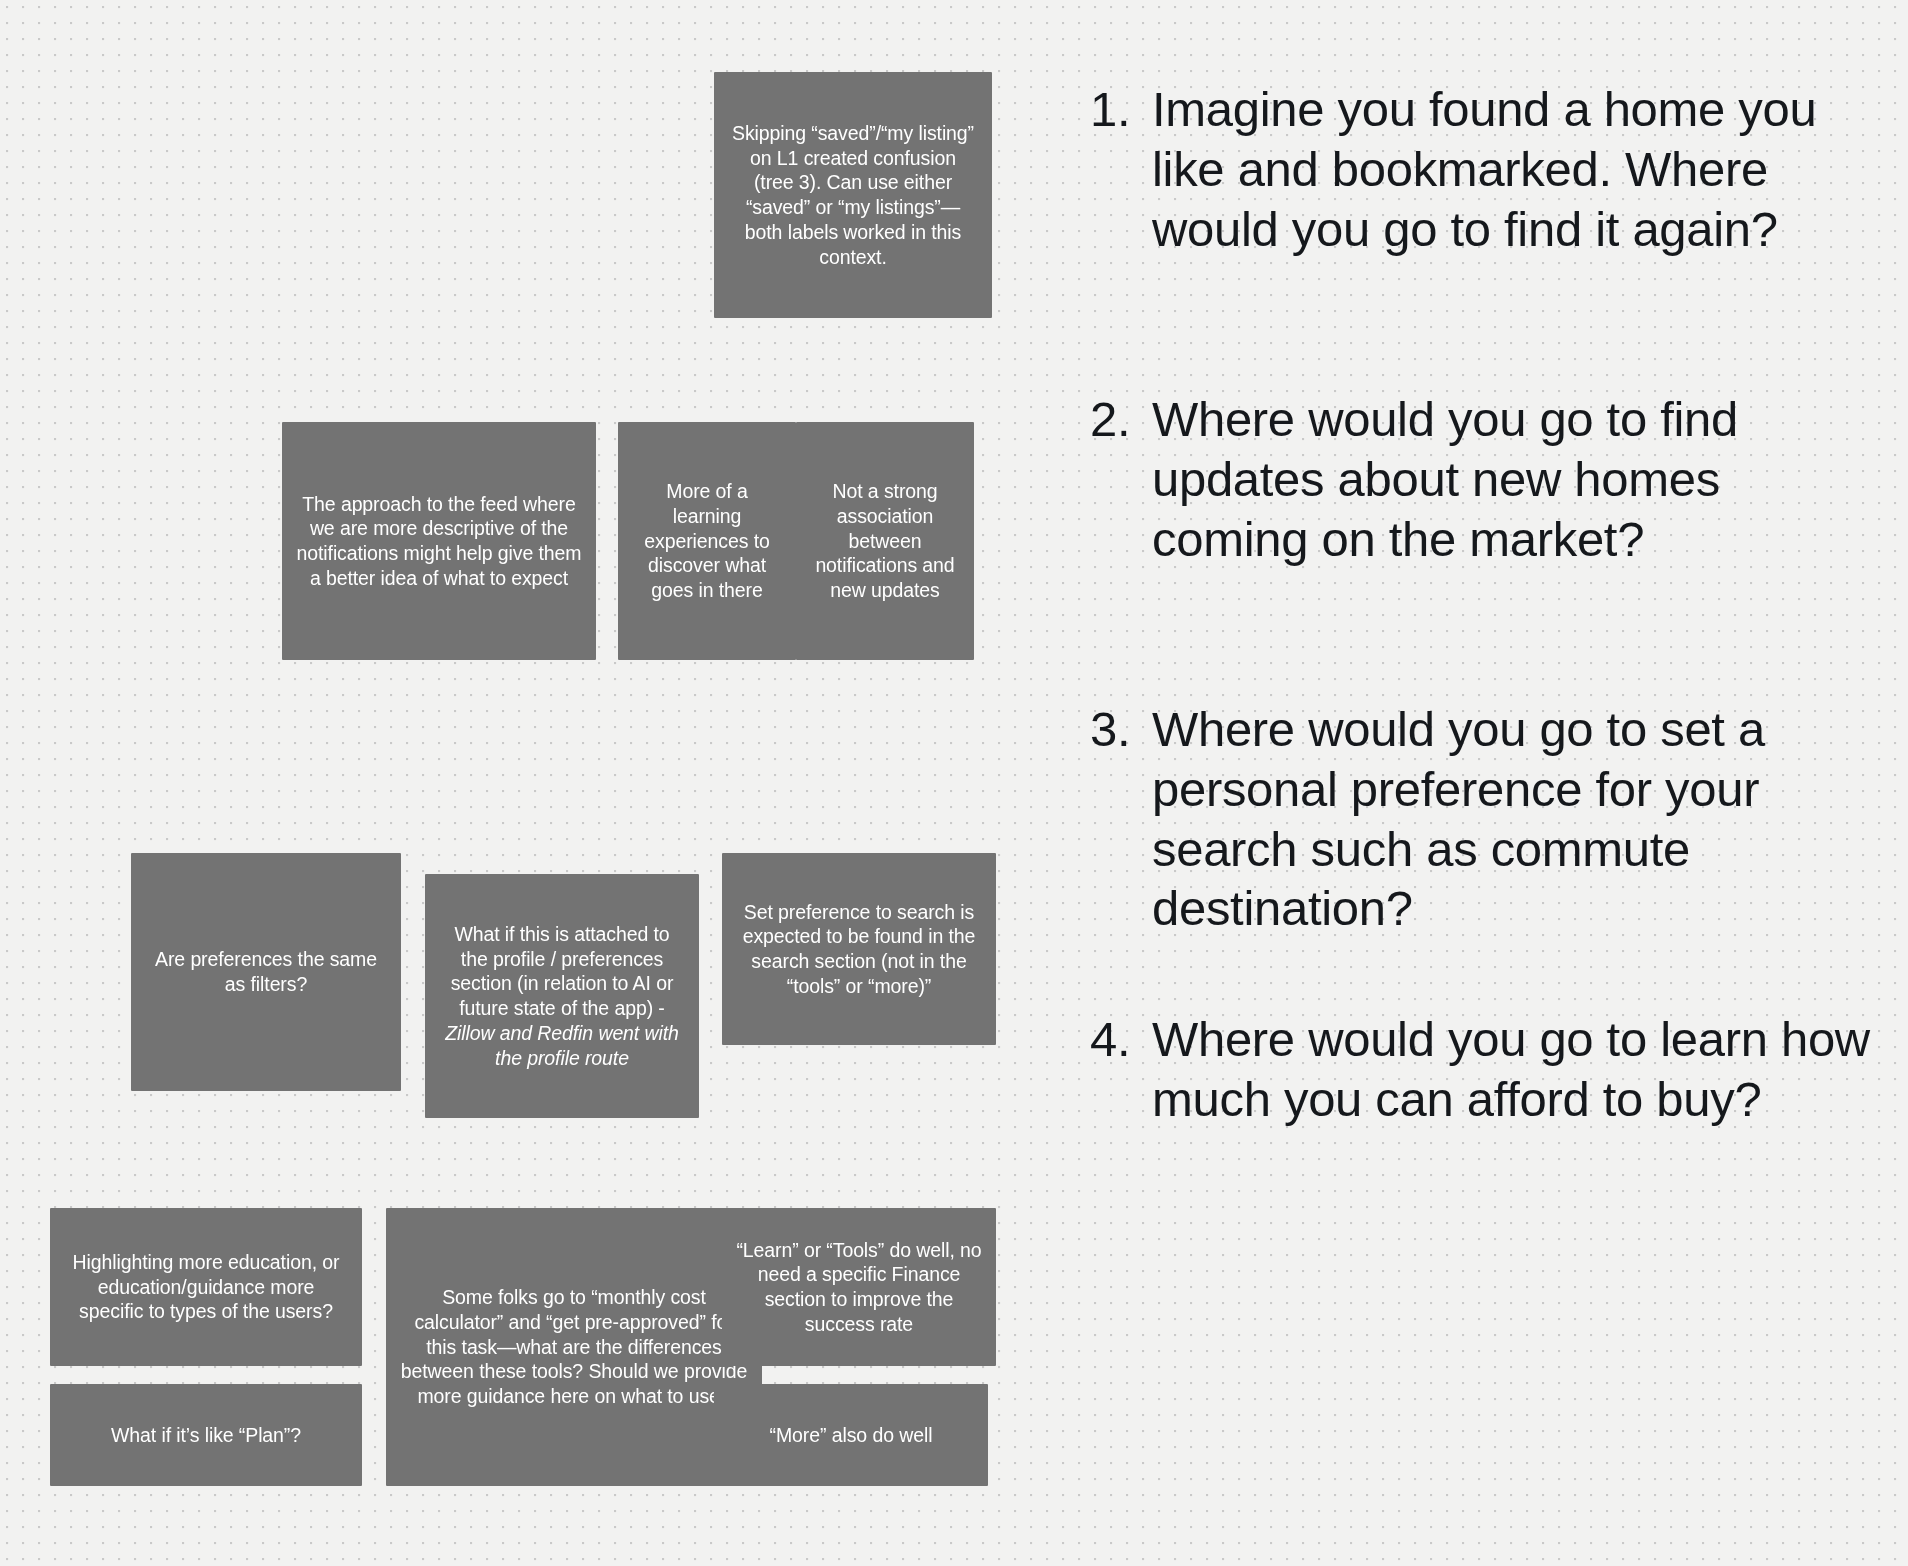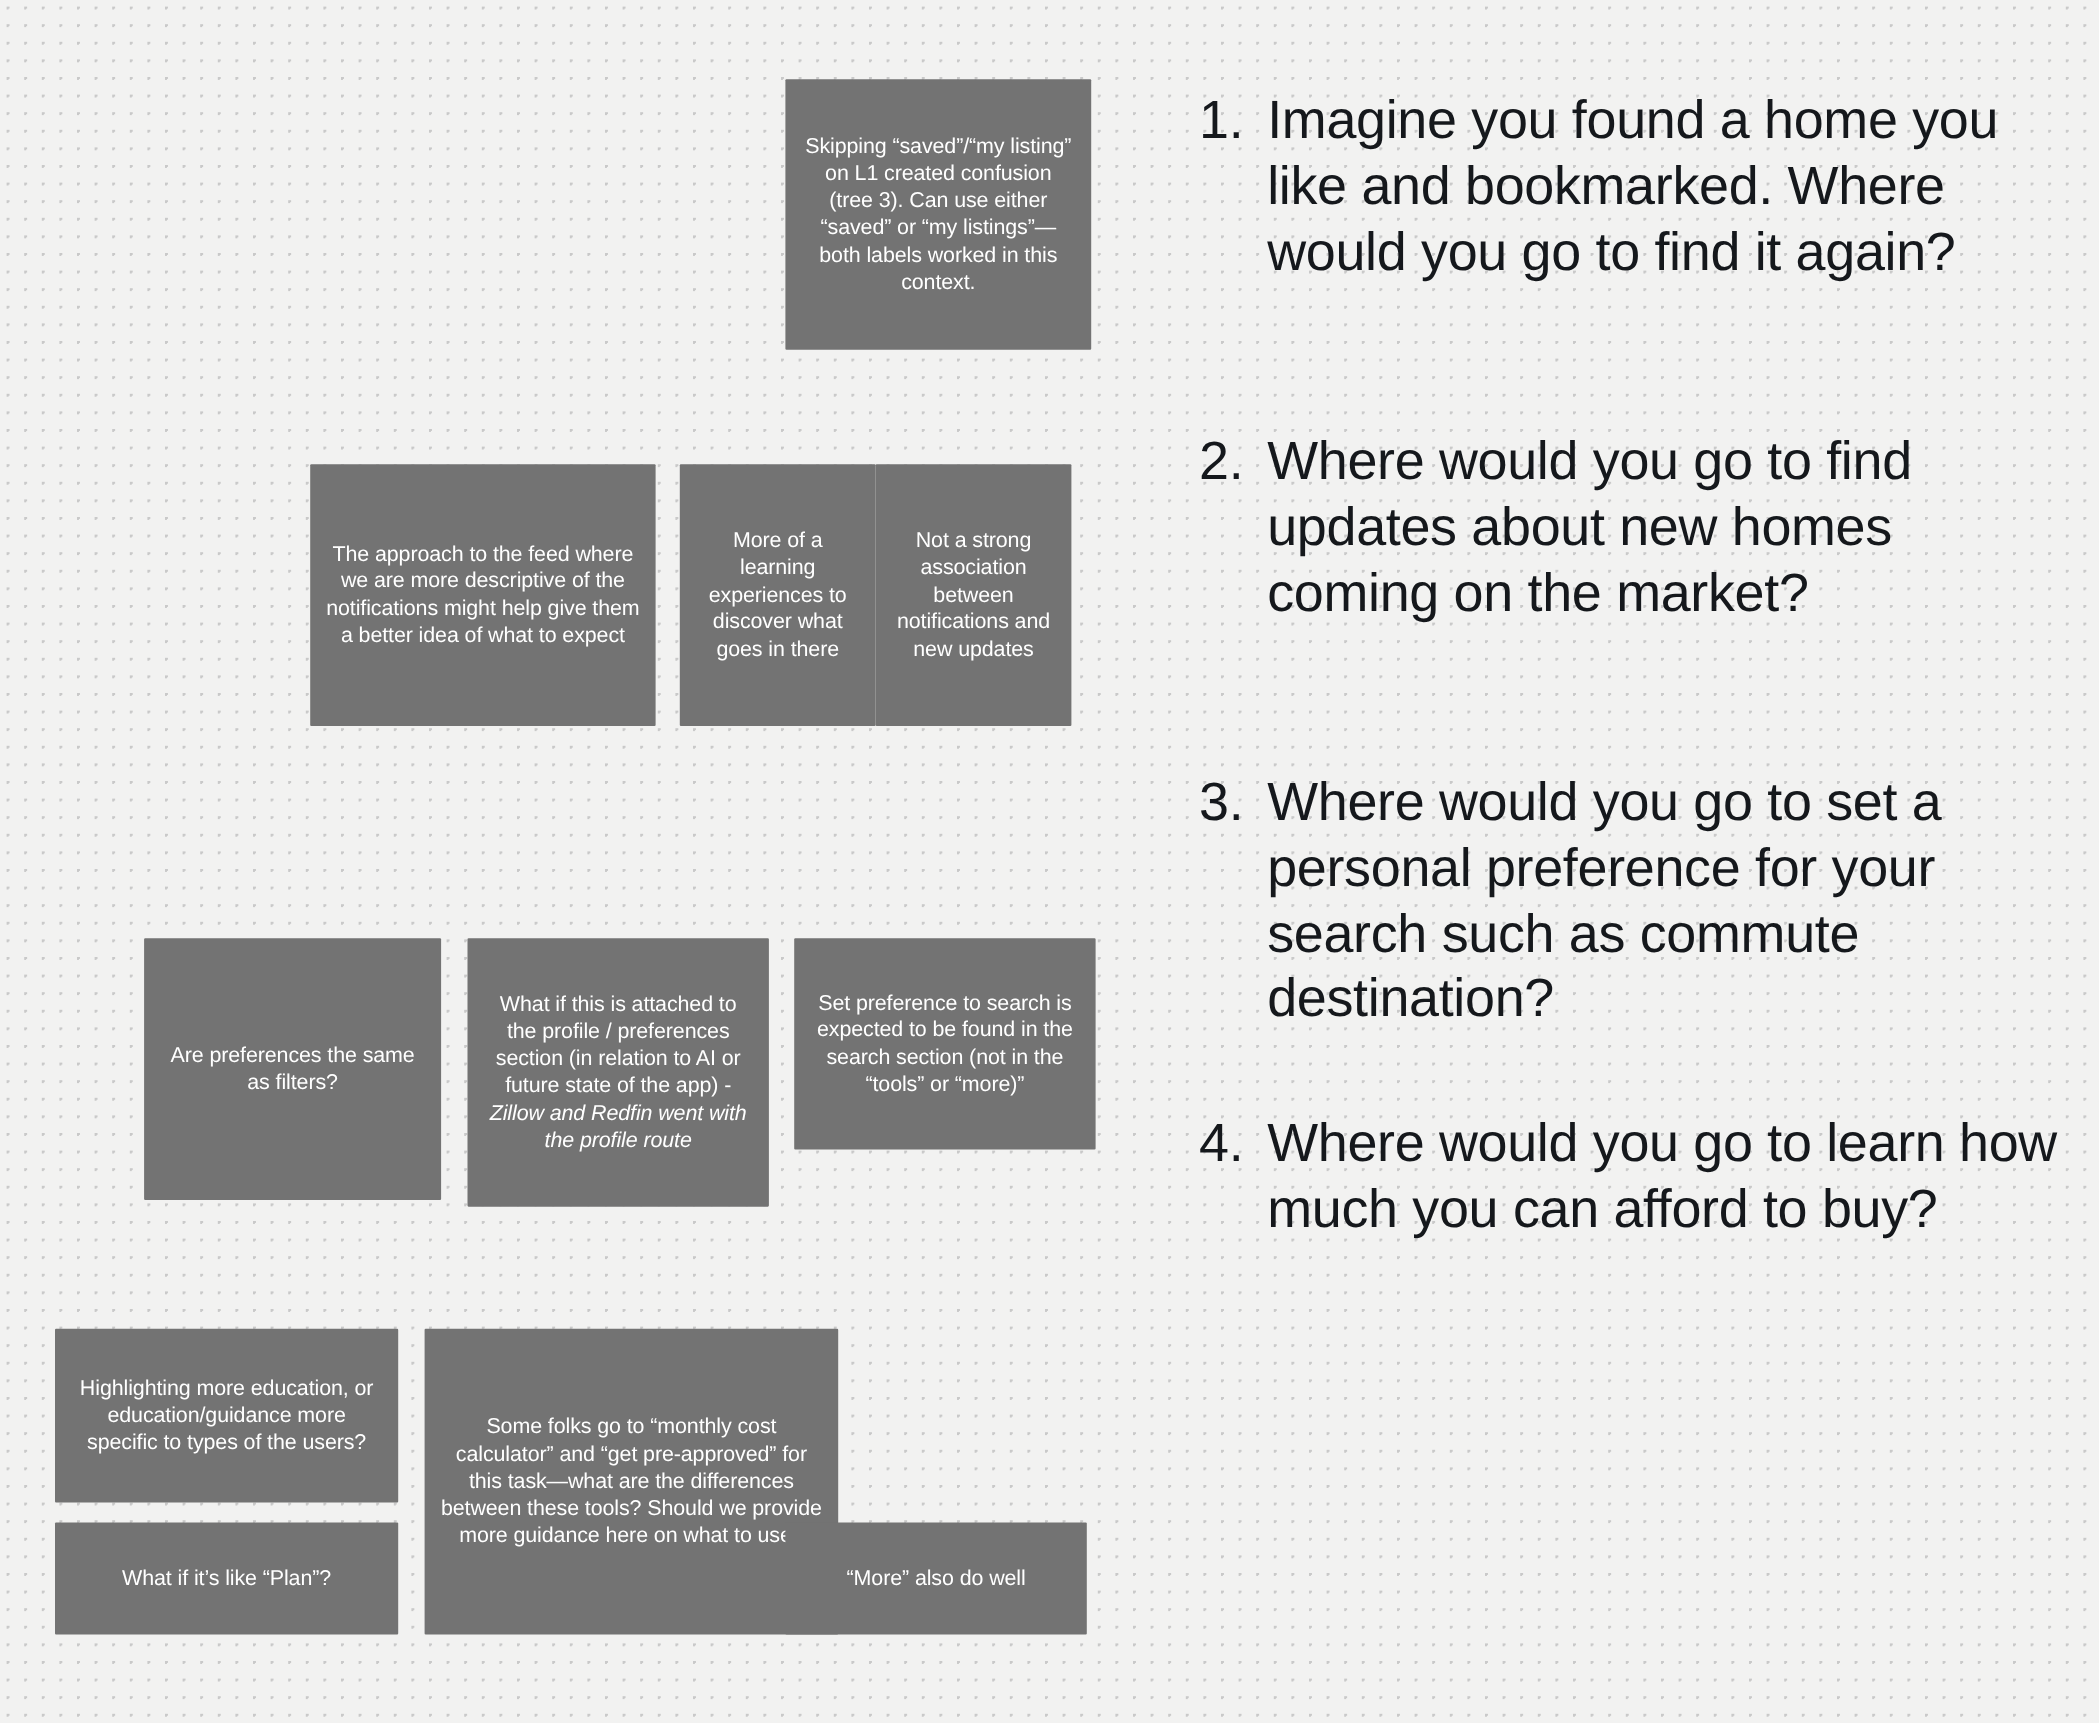--- a/index.html
+++ b/index.html
@@ -98,21 +98,21 @@
   </div>
 
   <div class="note" id="n3" style="left:796px; top:422px; width:178px; height:238px;">
     <span>Not a strong association between notifications and new updates</span>
   </div>
 
   <div class="note" id="n4" style="left:131px; top:853px; width:270px; height:238px;">
     <span>Are preferences the same as filters?</span>
   </div>
 
-  <div class="note" id="n5" style="left:425px; top:853px; width:274px; height:244px;">
+  <div class="note" id="n5" style="left:425px; top:874px; width:274px; height:244px;">
     <span>
         <span>What if this is attached to the profile / preferences section (in relation to AI or future state of the app) - </span>
         <span class="ital">Zillow and Redfin went with the profile route</span>
       </span>
   </div>
 
   <div class="note" id="n6" style="left:722px; top:853px; width:274px; height:192px;">
     <span>Set preference to search is expected to be found in the search section (not in the “tools” or “more)”</span>
   </div>
 
@@ -121,20 +121,23 @@
   </div>
 
   <div class="note" id="n8" style="left:50px; top:1384px; width:312px; height:102px;">
     <span>What if it’s like “Plan”?</span>
   </div>
 
   <div class="note" id="n9" style="left:386px; top:1208px; width:376px; height:278px;">
     <span>Some folks go to “monthly cost calculator” and “get pre-approved” for this task—what are the differences between these tools? Should we provide more guidance here on what to use?</span>
   </div>
 
+  <div class="note" id="n10" style="left:722px; top:1208px; width:274px; height:158px;">
+    <span>“Learn” or “Tools” do well, no need a specific Finance section to improve the success rate</span>
+  </div>
 
   <div class="note" id="n11" style="left:714px; top:1384px; width:274px; height:102px;">
     <span>“More” also do well</span>
   </div>
 
   <div class="questions">
 
     <div class="question q1">
       <div class="q-num">1.</div>
       <div class="q-text">Imagine you found a home you like and bookmarked. Where would you go to find it again?</div>

